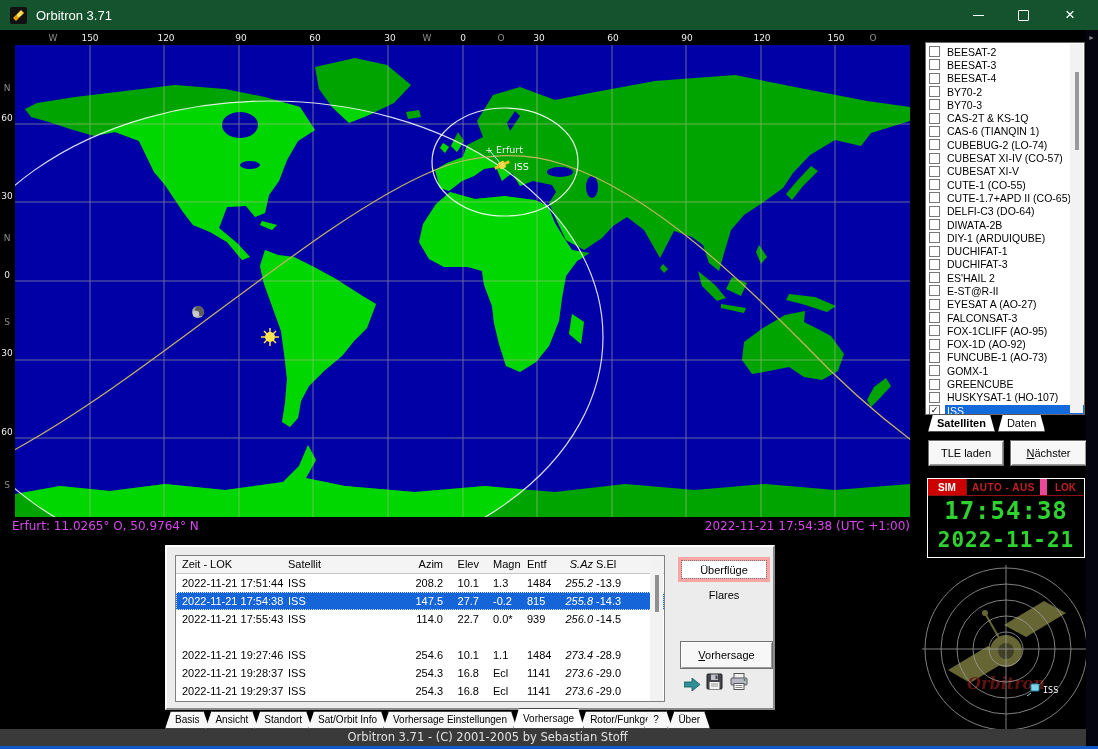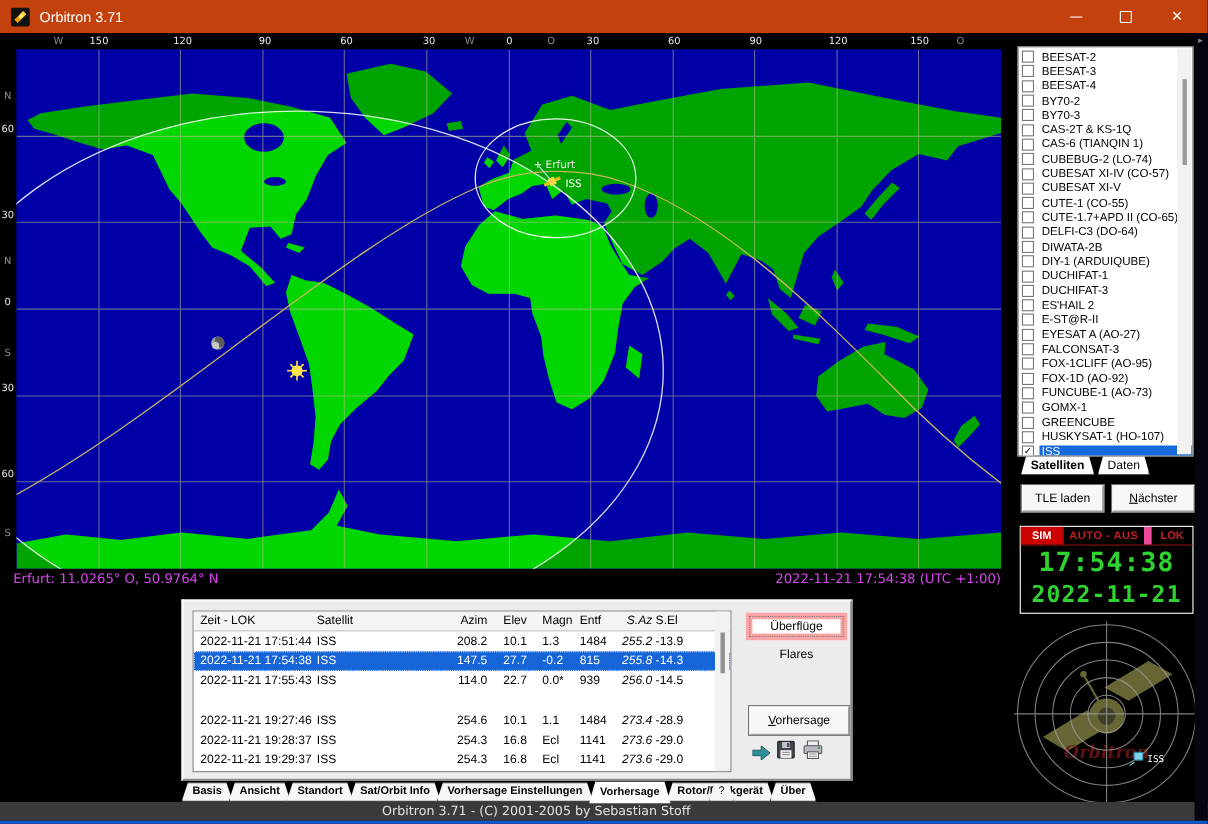--- a/index.html
+++ b/index.html
@@ -1,20 +1,20 @@
 <!DOCTYPE html>
 <html><head>
 <meta charset="utf-8">
 <style>
   html,body{margin:0;padding:0;}
   body{position:relative;width:1098px;height:749px;background:#000;overflow:hidden;
        font-family:"Liberation Sans",sans-serif;-webkit-font-smoothing:none;}
 
   
-  .titlebar{position:absolute;left:0;top:0;width:1098px;height:30px;background:#c2410c;
+  .titlebar{position:absolute;left:0;top:0;width:1098px;height:30px;background:#14532d;
             display:flex;align-items:center;}
   .titlebar .appicon{width:17px;height:17px;margin-left:10px;background:#111;border-radius:2px;
             display:flex;align-items:center;justify-content:center;flex:none;}
   .titlebar .title{color:#fff;font-size:13px;margin-left:9px;}
   .wbtn{position:absolute;top:0;height:30px;width:40px;display:flex;align-items:center;justify-content:center;color:#fff;}
   .wbtn.min{left:958px;} .wbtn.max{left:1003px;} .wbtn.cls{left:1050px;font-size:17px;}
   .minbar{width:11px;height:1px;background:#fff;}
   .maxbox{width:9px;height:9px;border:1px solid #fff;border-radius:1px;}
 
   
@@ -88,29 +88,29 @@
   .c2{left:213px;width:54px;text-align:right;}
   .c3{left:270px;width:33px;text-align:right;}
   .c4{left:317px;} .c5{left:351px;}
   .c6{left:378px;width:39px;text-align:right;font-style:italic;}
   .c7{left:420px;width:39px;text-align:left;}
   .prow.sel{background:#1565D8;outline:1px dotted rgba(255,255,255,.85);outline-offset:-1px;}
   .prow.sel .cell{color:#fff;}
   #lv-scroll{position:absolute;left:650px;top:556px;width:13px;height:145px;background:#F2F2F2;}
   #lv-thumb{position:absolute;left:655px;top:575px;width:4px;height:37px;background:#8f8f8f;}
   #opt-passes{position:absolute;left:678px;top:557px;width:92px;height:25px;background:#fff;
-        border:6px solid #fca5a5;font-size:11px;display:flex;align-items:center;justify-content:center;
+        border:4px solid #fca5a5;font-size:11px;display:flex;align-items:center;justify-content:center;
         outline:1px dotted #777;outline-offset:-4px;box-sizing:border-box;}
   #opt-flares{position:absolute;left:678px;top:589px;width:92px;text-align:center;font-size:11px;color:#000;}
   #btn-forecast{left:680px;top:641px;width:93px;height:28px;}
   #btn-forecast span{line-height:26px;}
   .mini-ic{position:absolute;top:674px;}
 
   
-  #btabs{position:absolute;left:165px;top:711px;height:18px;display:flex;align-items:center;font-weight:bold;}
+  #btabs{position:absolute;left:165px;top:711px;height:18px;display:flex;align-items:flex-end;}
   .btab{background:#F7F7F7;color:#000;font-size:10px;line-height:18px;height:18px;padding:0 10px;
         margin-right:-4px;box-shadow:inset 0 0 0 1px #444;
         clip-path:polygon(6px 0,calc(100% - 6px) 0,100% 100%,0 100%);}
   .btab.active{height:21px;line-height:21px;background:#fff;z-index:3;position:relative;}
   #tab-help{position:absolute;left:644px;top:711px;width:24px;height:18px;background:#F7F7F7;color:#000;
         font-size:10px;line-height:18px;text-align:center;box-shadow:inset 0 0 0 1px #444;
         clip-path:polygon(6px 0,calc(100% - 6px) 0,100% 100%,0 100%);}
 
   
   #statusbar{position:absolute;left:0;top:729px;width:1098px;height:17px;background:#3A3A3A;}

